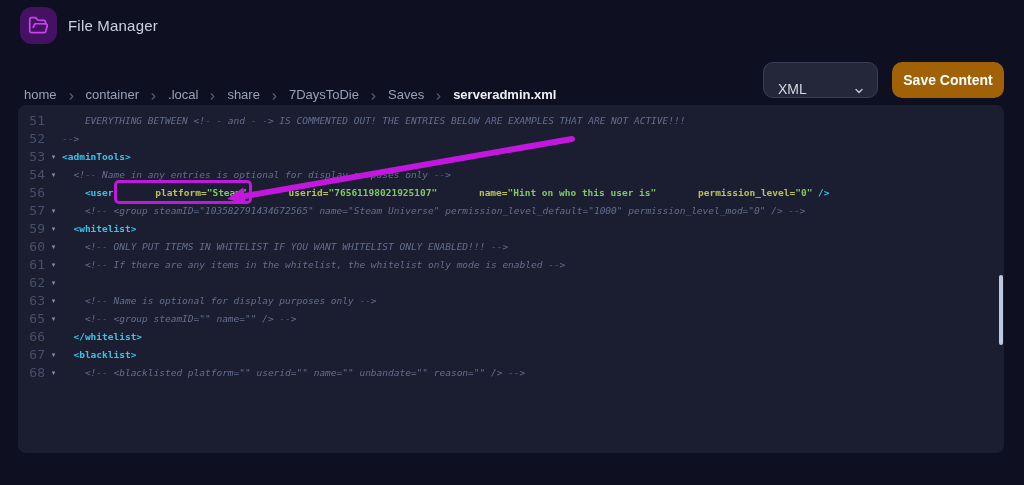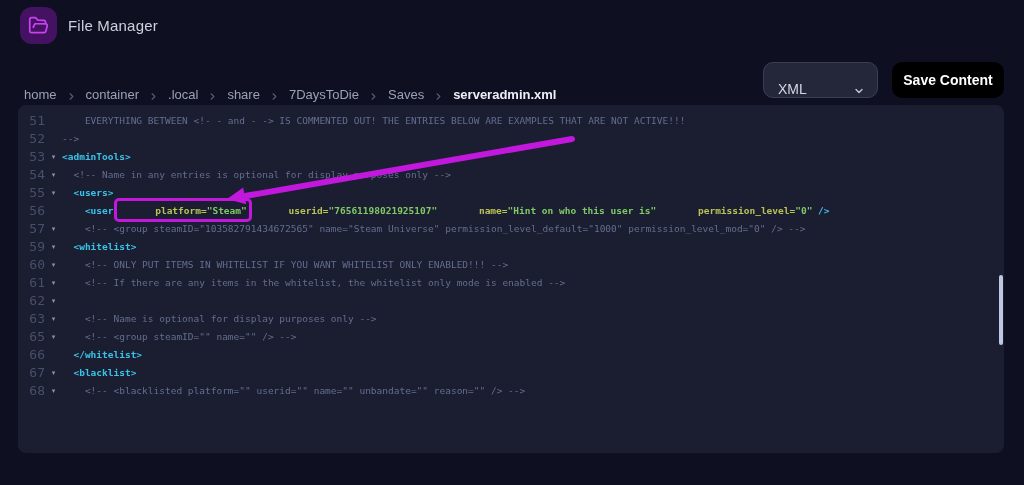--- a/index.html
+++ b/index.html
@@ -36,21 +36,21 @@
   .crumb-sep { display:flex; align-items:center; color:#565d76; }
 
   .lang-select {
     position:absolute; right:146px; top:4px; width:115px; height:36px;
     background:#24273a; border:1px solid #3b3f55; border-radius:10px;
     display:flex; align-items:flex-end; justify-content:space-between;
     padding:0 12px 0 14px; font-size:14px; color:#d2d6e0; cursor:pointer;
   }
   .save-btn {
     position:absolute; right:20px; top:4px; width:112px; height:36px;
-    background:#000000; border:none; border-radius:10px;
+    background:#a16207; border:none; border-radius:10px;
     color:#ffffff; font-size:14px; font-weight:700;
     font-family:"Liberation Sans", sans-serif; cursor:pointer;
   }
 
   
   .editor {
     position:absolute; left:18px; top:105px; width:986px; height:348px;
     background:#1b1d30; border-radius:8px; padding-top:7px; overflow:hidden;
   }
   .code-line { display:flex; height:18px; line-height:18px; align-items:stretch; }
@@ -61,21 +61,21 @@
   }
   .fold {
     width:17px; flex:0 0 17px; text-align:center;
     font-size:7px; color:#8a92a8; line-height:18px; cursor:pointer;
     user-select:none;
   }
   .src {
     white-space:pre;
     font-family:"DejaVu Sans Mono", monospace; font-size:9.5px; line-height:18px;
   }
-  .tok-c { color:#636e90; }
+  .tok-c { color:#636e90; font-style:italic; }
   .tok-t { color:#3ac3ea; font-weight:700; }
   .tok-a { color:#b9c356; font-weight:700;margin-left:36px; }
   .tok-v { color:#7fca67; font-weight:700; }
   .tok-p { color:#9aa1b6; font-weight:700; }
 
   .box-hl { position:relative; display:inline-block; }
   .box-hl::after {
     content:""; position:absolute; left:-5px; right:-5px; top:-4px; bottom:-2px;
     border:3px solid #c217dd; border-radius:5px; pointer-events:none;
   }
@@ -169,25 +169,20 @@
         <span class="ln">53</span>
         <span class="fold">▾</span>
         <span class="src"><span class="tok-t">&lt;adminTools&gt;</span></span>
       </div>
       <div class="code-line">
         <span class="ln">54</span>
         <span class="fold">▾</span>
         <span class="src"><span class="tok-c">  &lt;!-- Name in any entries is optional for display purposes only --&gt;</span></span>
       </div>
       <div class="code-line">
-        <span class="ln">55</span>
-        <span class="fold">▾</span>
-        <span class="src"><span class="tok-t">  &lt;users&gt;</span></span>
-      </div>
-      <div class="code-line">
         <span class="ln">56</span>
         <span class="fold"></span>
         <span class="src"><span class="tok-t">    &lt;user </span><span class="box-hl"><span class="tok-a">platform=</span><span class="tok-v">"Steam"</span></span><span class="tok-p"> </span><span class="tok-a">userid=</span><span class="tok-v">"76561198021925107"</span><span class="tok-p"> </span><span class="tok-a">name=</span><span class="tok-v">"Hint on who this user is"</span><span class="tok-p"> </span><span class="tok-a">permission_level=</span><span class="tok-v">"0"</span><span class="tok-t"> /&gt;</span></span>
       </div>
       <div class="code-line">
         <span class="ln">57</span>
         <span class="fold">▾</span>
         <span class="src"><span class="tok-c">    &lt;!-- &lt;group steamID="103582791434672565" name="Steam Universe" permission_level_default="1000" permission_level_mod="0" /&gt; --&gt;</span></span>
       </div>
       <div class="code-line">

